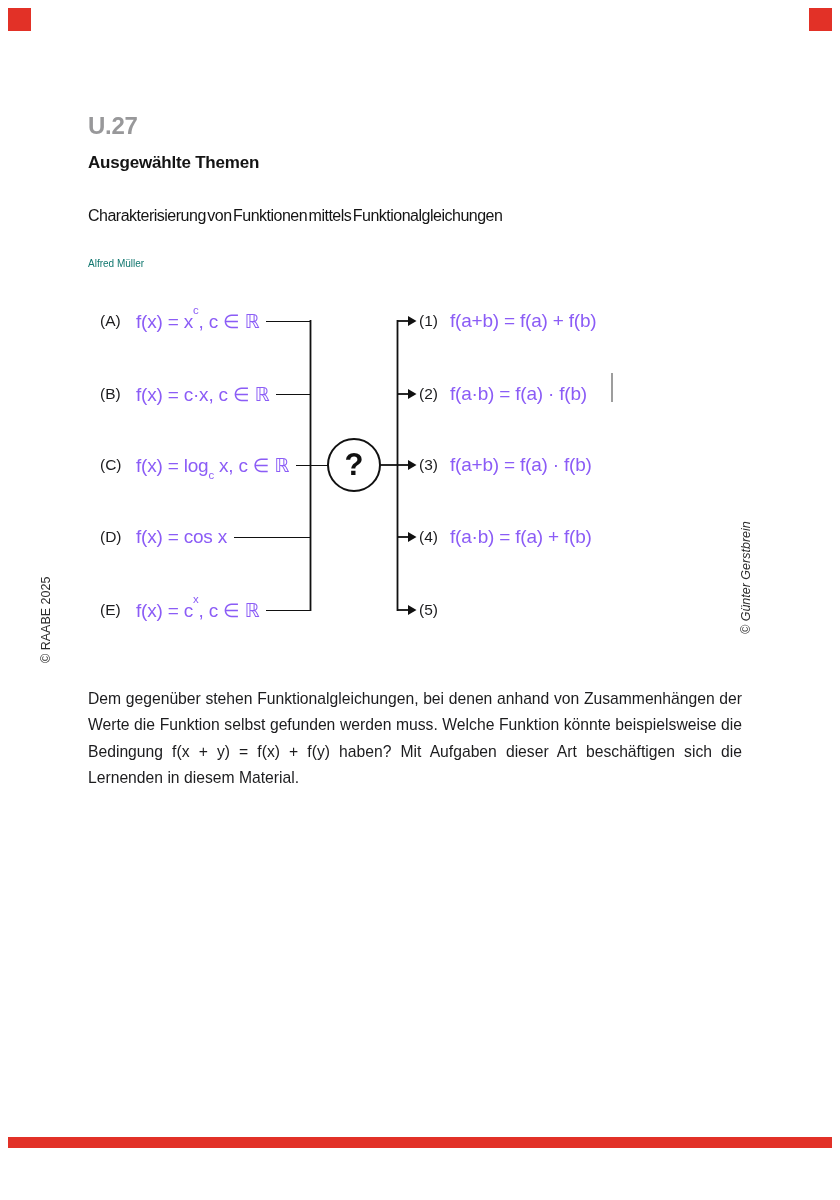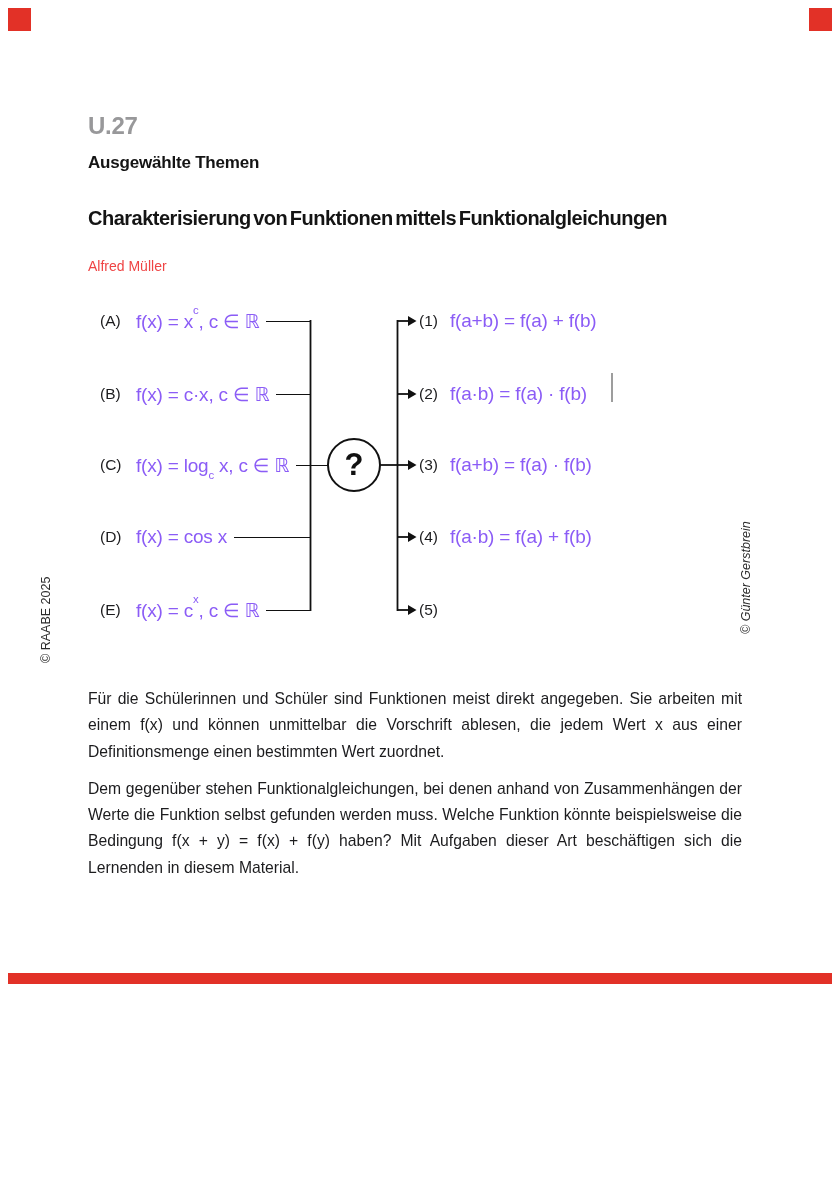--- a/index.html
+++ b/index.html
@@ -1,36 +1,36 @@
 <!DOCTYPE html>
 <html><head>
 <meta charset="utf-8">
 <style>
   * { box-sizing: border-box; }
   html,body { margin:0; padding:0; background:#ffffff; }
   .page {
-    position:relative; width:840px; height:984px; background:#ffffff;
+    position:relative; width:840px; height:1148px; background:#ffffff;
     font-family:"Liberation Sans","DejaVu Sans",sans-serif; color:#1c1c1e;
     overflow:hidden;
   }
 
   
   .crop { position:absolute; background:#e23127; }
   .crop.tl { left:8px;  top:8px;  width:23px; height:23px; }
   .crop.tr { right:8px; top:8px;  width:23px; height:23px; }
   .crop.bottom { left:8px; right:8px; bottom:0; height:11px; }
 
   
   .unit-code { position:absolute; left:88px; top:112px; font-size:24px; font-weight:600;
                color:#98989a; letter-spacing:-0.3px; }
   .section-label { position:absolute; left:88px; top:153px; font-size:17px; font-weight:700;
                    letter-spacing:-0.2px; color:#141414; }
-  .doc-title { position:absolute; left:88px; top:207px; font-size:20px; font-weight:700;
+  .doc-title { position:absolute; left:88px; top:207px; font-size:16px; font-weight:400;
                letter-spacing:-0.5px; word-spacing:-2.5px; white-space:nowrap; color:#141414; }
-  .author { position:absolute; left:88px; top:258px; font-size:14px; color:#ef4444; }
+  .author { position:absolute; left:88px; top:258px; font-size:10px; color:#0f766e; }
 
   
   .overlay { position:absolute; left:0; top:0; pointer-events:none; }
   .frow, .eqrow { position:absolute; display:flex; align-items:center; height:32px; }
   .frow { left:100px; }
   .eqrow { left:419px; }
   .frow .lbl { font-size:15.5px; flex:0 0 36px; color:#1c1c1e; }
   .eqrow .lbl { font-size:15.5px; margin-right:12px; color:#1c1c1e; }
   .formula { font-size:19px; letter-spacing:-0.2px; white-space:nowrap; color:#8b5cf6; }
   .formula sup { font-size:60%; position:relative; top:-0.5em; line-height:0; }
@@ -145,17 +145,16 @@
   <div class="qcircle">
     <span>?</span>
   </div>
 
   <div class="cursor-bar"></div>
 
   <div class="vtext left">© RAABE 2025</div>
   <div class="vtext right">© Günter Gerstbrein</div>
 
   <div class="bodytext">
-    <p>Für die Schülerinnen und Schüler sind Funktionen meist direkt angegeben. Sie arbeiten mit einem f(x) und können unmittelbar die Vorschrift ablesen, die jedem Wert x aus einer Definitionsmenge einen bestimmten Wert zuordnet.</p>
     <p>Dem gegenüber stehen Funktionalgleichungen, bei denen anhand von Zusammenhängen der Werte die Funktion selbst gefunden werden muss. Welche Funktion könnte beispielsweise die Bedingung f(x + y) = f(x) + f(y) haben? Mit Aufgaben dieser Art beschäftigen sich die Lernenden in diesem Material.</p>
   </div>
 
 </div>
 
 </body></html>

